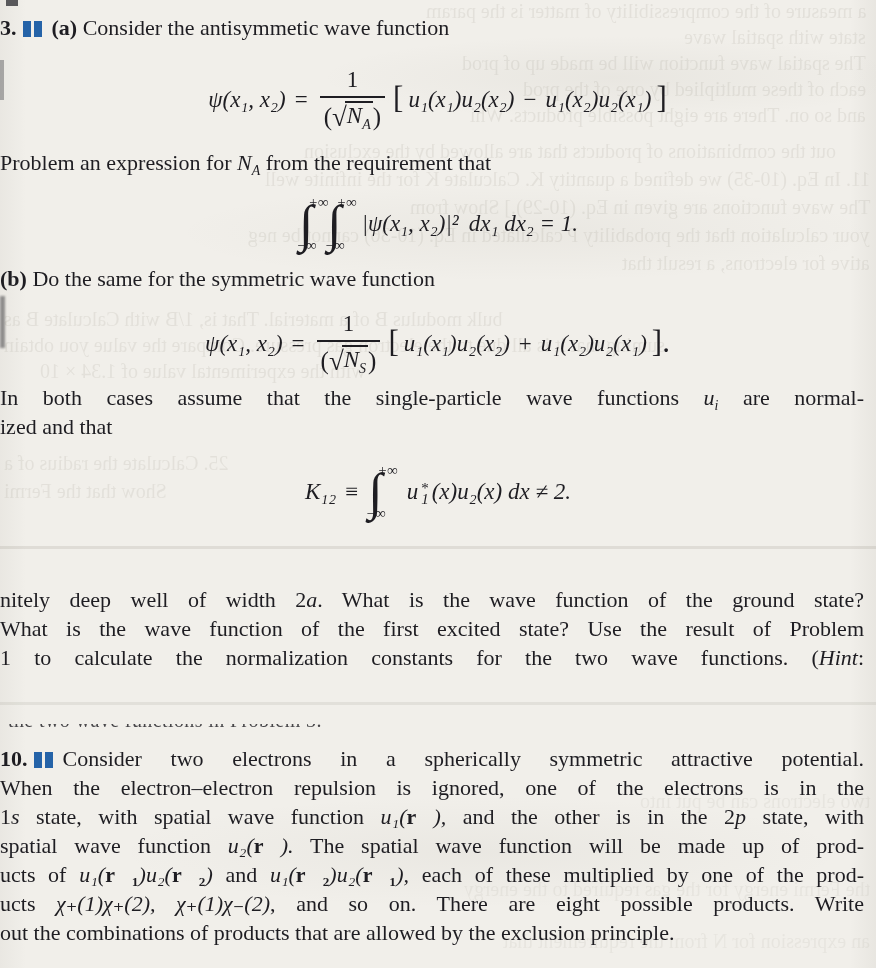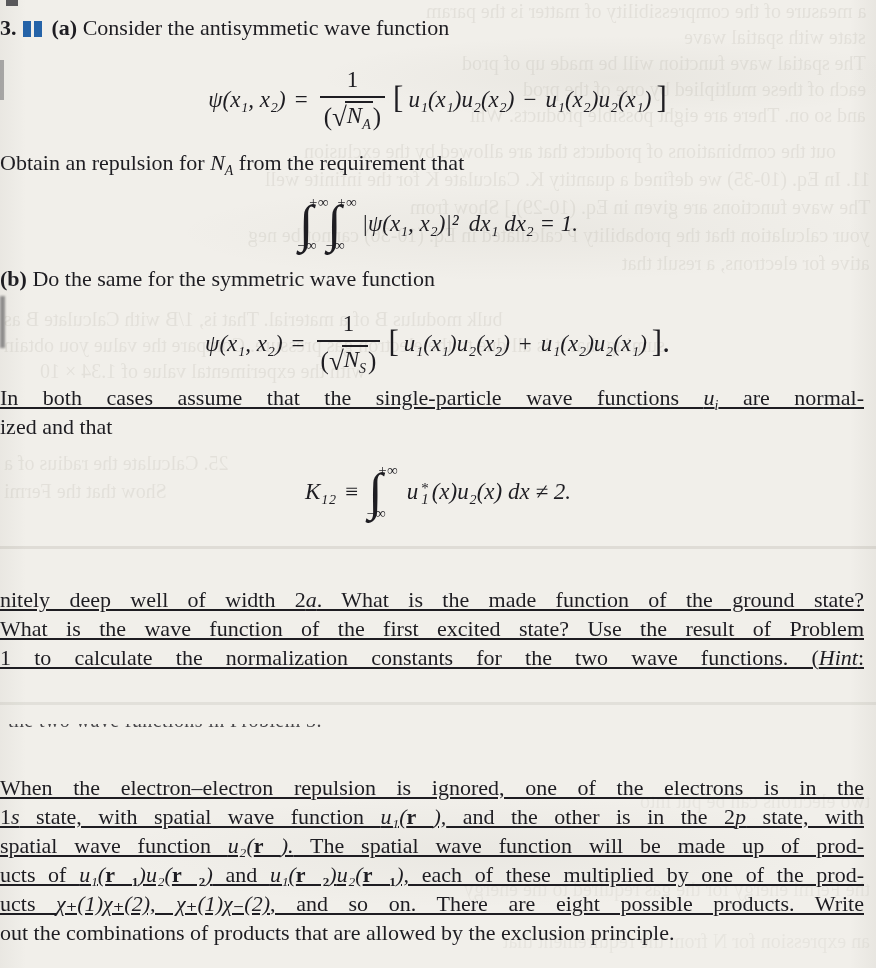--- a/index.html
+++ b/index.html
@@ -8,21 +8,21 @@
        background:var(--page_bg,#f1efea);color:var(--ink,#1e1d22);}
   .page{position:relative;width:876px;height:968px;overflow:hidden;}
   
   .page::before{content:"";position:absolute;inset:0;pointer-events:none;
     background:
       radial-gradient(420px 60px at 70% 8%,rgba(120,115,100,.07),transparent 70%),
       radial-gradient(500px 70px at 60% 24%,rgba(120,115,100,.06),transparent 70%),
       radial-gradient(520px 80px at 55% 88%,rgba(120,115,100,.06),transparent 70%),
       linear-gradient(90deg,rgba(90,85,75,.05),transparent 3%,transparent 97%,rgba(90,85,75,.06));}
   .line{position:absolute;left:0;right:12px;font-size:22px;line-height:1.32;white-space:nowrap;}
-  .jline{white-space:normal;text-align:justify;text-align-last:justify;text-decoration:underline;}
+  .jline{white-space:normal;text-align:justify;text-align-last:justify;}
   .bf{font-weight:bold;}
   .it,sub.it{font-style:italic;}
   sub{font-size:63%;}
   .bars{display:inline-block;margin:0 7px 0 6px;vertical-align:-2px;}
   .bars i{display:inline-block;width:8px;height:16px;background:var(--accent,#2563a8);margin-right:3px;}
   
   .equation{position:absolute;left:0;right:0;display:flex;align-items:center;justify-content:center;
             font-size:23px;color:var(--ink,#1e1d22);}
   .mi{font-style:italic;margin:4px 2px;}
   .mo{font-style:normal;margin:0 7px;}
@@ -98,21 +98,21 @@
           <span class="paren">)</span>
       </span>
     </span>
     <span class="br">[</span>
     <span class="mi">u₁(x₁)u₂(x₂)</span>
     <span class="mo">−</span>
     <span class="mi">u₁(x₂)u₂(x₁)</span>
     <span class="br">]</span>
   </div>
 
-  <div class="line" style="top:148px"><span>Obtain an repulsion for </span><span class="it">N</span><sub class="it">A</sub><span> from the requirement that</span></div>
+  <div class="line" style="top:148px"><span>Problem an expression for </span><span class="it">N</span><sub class="it">A</sub><span> from the requirement that</span></div>
 
   <div class="equation" style="top:178px;height:92px">
     <span class="intgrp">
       <span class="intsign">∫</span>
       <span class="lims">
         <span class="lim-top">+∞</span>
         <span class="lim-bot">−∞</span>
       </span>
     </span>
     <span class="intgrp" style="margin-left:-4px">
@@ -163,30 +163,33 @@
     <span class="mi" style="margin-left:6px">u</span>
     <span class="stack">
       <span class="st">*</span>
       <span class="sb">1</span>
     </span>
     <span class="mi">(x)u₂(x) dx ≠ 2.</span>
   </div>
 
   <div class="rule" style="top:546px"></div>
 
-  <div class="line jline" style="top:585px"><span>nitely deep well of width 2</span><span class="it">a</span><span>. What is the made function of the ground state?</span></div>
+  <div class="line jline" style="top:585px"><span>nitely deep well of width 2</span><span class="it">a</span><span>. What is the wave function of the ground state?</span></div>
   <div class="line jline" style="top:614px"><span>What is the wave function of the first excited state? Use the result of Problem</span></div>
   <div class="line jline" style="top:643px"><span>1 to calculate the normalization constants for the two wave functions. (</span><span class="it">Hint</span><span>:</span></div>
 
   <div class="rule" style="top:702px;opacity:.11"></div>
 
   <div class="clipline" style="top:724px">
     <span>the two wave functions in Problem 3.</span>
   </div>
 
+  <div class="line jline" style="top:744px">
+    <span class="bf">10.</span><span class="bars"><i></i><i></i></span><span><span>Consider two electrons in a spherically symmetric attractive potential.</span></span>
+  </div>
   <div class="line jline" style="top:773px"><span>When the electron–electron repulsion is ignored, one of the electrons is in the</span></div>
   <div class="line jline" style="top:802px"><span>1</span><span class="it">s</span><span> state, with spatial wave function </span><span class="it">u₁(</span><span class="bf">r⃗</span><span class="it">),</span><span> and the other is in the 2</span><span class="it">p</span><span> state, with</span></div>
   <div class="line jline" style="top:831px"><span>spatial wave function </span><span class="it">u₂(</span><span class="bf">r⃗</span><span class="it">).</span><span> The spatial wave function will be made up of prod-</span></div>
   <div class="line jline" style="top:860px"><span>ucts of </span><span class="it">u₁(</span><span class="bf">r⃗₁</span><span class="it">)</span><span class="it">u₂(</span><span class="bf">r⃗₂</span><span class="it">)</span><span> and </span><span class="it">u₁(</span><span class="bf">r⃗₂</span><span class="it">)</span><span class="it">u₂(</span><span class="bf">r⃗₁</span><span class="it">),</span><span> each of these multiplied by one of the prod-</span></div>
   <div class="line jline" style="top:889px"><span>ucts </span><span class="it">χ₊(1)χ₊(2), χ₊(1)χ₋(2)</span><span>, and so on. There are eight possible products. Write</span></div>
   <div class="line" style="top:918px"><span>out the combinations of products that are allowed by the exclusion principle.</span></div>
 
 </div>
 
 </body></html>

